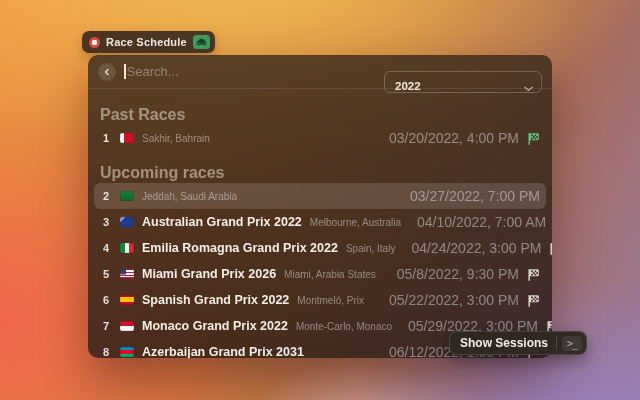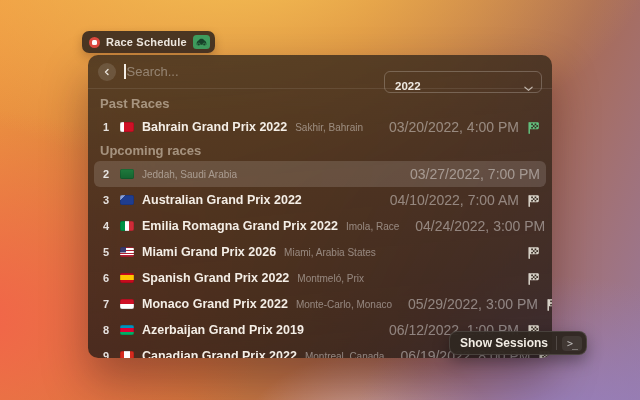--- a/index.html
+++ b/index.html
@@ -51,21 +51,21 @@
   .search-wrap input::placeholder{color:rgba(255,255,255,0.35);}
   .dropdown{
     width:158px;height:22px;flex:none;border:1px solid rgba(255,255,255,0.22);
     border-radius:6px;display:flex;align-items:flex-end;justify-content:space-between;
     padding:0 8px 0 10px;cursor:pointer;box-sizing:border-box;margin-top:20px;
   }
   .dropdown .dd-value{font-size:11.5px;font-weight:700;color:#efe9e1;}
   .dropdown svg{opacity:.7;}
   
   .list{padding:4px 6px 0 6px;}
-  .section-label{height:20px;line-height:20px;padding:0 6px;font-size:13px;font-weight:600;color:rgba(245,235,220,0.5);margin-top:1px;}
+  .section-label{height:20px;line-height:20px;padding:0 6px;font-size:16px;font-weight:600;color:rgba(245,235,220,0.5);margin-top:12px;}
   .row{height:26px;display:flex;align-items:center;gap:8px;padding:0 6px;border-radius:6px;}
   .row .num{width:12px;text-align:center;font-size:11px;font-weight:600;color:rgba(255,255,255,0.85);flex:none;}
   .row .flag{width:14px;height:10px;border-radius:2px;flex:none;box-shadow:0 0 0 .5px rgba(0,0,0,0.25) inset;}
   .row .title{font-size:12.5px;font-weight:700;color:#f4eee6;white-space:nowrap;}
   .row .loc{font-size:10px;color:rgba(255,255,255,0.42);white-space:nowrap;}
   .row .spacer{flex:1;}
   .row .date{font-size:14px;color:rgba(255,255,255,0.42);white-space:nowrap;}
   .row .chk{display:flex;align-items:center;flex:none;}
   
   .tooltip{
@@ -116,21 +116,20 @@
             <polyline points="1,1 5,4.6 9,1" fill="none" stroke="#efe9e1" stroke-width="1.3" stroke-linecap="round" stroke-linejoin="round"></polyline>
           </svg>
       </div>
     </div>
     <div class="list" id="list">
   <div class="section-label">Past Races</div>
 
   <div class="row">
     <span class="num">1</span>
     <span class="flag" style="background: linear-gradient(90deg, rgb(255, 255, 255) 32%, rgb(206, 17, 38) 32%);"></span>
-    <span class="title">Bahrain Grand Prix 2022</span>
     <span class="loc">Sakhir, Bahrain</span>
     <span class="spacer"></span>
     <span class="date">03/20/2022, 4:00 PM</span>
     <span class="chk" style="color: rgb(99, 192, 126);">
       <svg width="13" height="13" viewBox="0 0 13 13" aria-hidden="true">
         <path d="M2.2 12.2V1.8" stroke="currentColor" stroke-width="1.5" stroke-linecap="round"></path>
         <rect x="2.2" y="1.2" width="9.6" height="7" rx="1.1" fill="currentColor"></rect>
         <g fill="#362a21">
           <rect x="4.2" y="2.5" width="1.7" height="1.7"></rect>
           <rect x="7.6" y="2.5" width="1.7" height="1.7"></rect>
@@ -151,20 +150,21 @@
     <span class="loc">Jeddah, Saudi Arabia</span>
     <span class="spacer"></span>
     <span class="date">03/27/2022, 7:00 PM</span>
 
   </div>
 
   <div class="row">
     <span class="num">3</span>
     <span class="flag" style="background: linear-gradient(135deg, rgb(138, 160, 216) 0%, rgb(138, 160, 216) 22%, rgb(31, 61, 143) 22%);"></span>
     <span class="title">Australian Grand Prix 2022</span>
+    <span class="loc">Melbourne, Australia</span>
     <span class="spacer"></span>
     <span class="date">04/10/2022, 7:00 AM</span>
     <span class="chk" style="color: rgb(217, 211, 201);">
       <svg width="13" height="13" viewBox="0 0 13 13" aria-hidden="true">
         <path d="M2.2 12.2V1.8" stroke="currentColor" stroke-width="1.5" stroke-linecap="round"></path>
         <rect x="2.2" y="1.2" width="9.6" height="7" rx="1.1" fill="currentColor"></rect>
         <g fill="#362a21">
           <rect x="4.2" y="2.5" width="1.7" height="1.7"></rect>
           <rect x="7.6" y="2.5" width="1.7" height="1.7"></rect>
           <rect x="5.9" y="4.2" width="1.7" height="1.7"></rect>
@@ -173,21 +173,21 @@
           <rect x="7.6" y="5.9" width="1.7" height="1.6"></rect>
         </g>
       </svg>
     </span>
   </div>
 
   <div class="row">
     <span class="num">4</span>
     <span class="flag" style="background: linear-gradient(90deg, rgb(0, 146, 70) 33%, rgb(255, 255, 255) 33%, rgb(255, 255, 255) 66%, rgb(206, 43, 55) 66%);"></span>
     <span class="title">Emilia Romagna Grand Prix 2022</span>
-    <span class="loc">Imola, Race</span>
+    <span class="loc">Spain, Italy</span>
     <span class="spacer"></span>
     <span class="date">04/24/2022, 3:00 PM</span>
     <span class="chk" style="color: rgb(217, 211, 201);">
       <svg width="13" height="13" viewBox="0 0 13 13" aria-hidden="true">
         <path d="M2.2 12.2V1.8" stroke="currentColor" stroke-width="1.5" stroke-linecap="round"></path>
         <rect x="2.2" y="1.2" width="9.6" height="7" rx="1.1" fill="currentColor"></rect>
         <g fill="#362a21">
           <rect x="4.2" y="2.5" width="1.7" height="1.7"></rect>
           <rect x="7.6" y="2.5" width="1.7" height="1.7"></rect>
           <rect x="5.9" y="4.2" width="1.7" height="1.7"></rect>
@@ -198,20 +198,21 @@
       </svg>
     </span>
   </div>
 
   <div class="row">
     <span class="num">5</span>
     <span class="flag" style="background: linear-gradient(rgb(60, 59, 110), rgb(60, 59, 110)) left top / 45% 55% no-repeat, repeating-linear-gradient(rgb(178, 34, 52) 0px, rgb(178, 34, 52) 1.4px, rgb(255, 255, 255) 1.4px, rgb(255, 255, 255) 2.8px);"></span>
     <span class="title">Miami Grand Prix 2026</span>
     <span class="loc">Miami, Arabia States</span>
     <span class="spacer"></span>
+    <span class="date">05/8/2022, 9:30 PM</span>
     <span class="chk" style="color: rgb(217, 211, 201);">
       <svg width="13" height="13" viewBox="0 0 13 13" aria-hidden="true">
         <path d="M2.2 12.2V1.8" stroke="currentColor" stroke-width="1.5" stroke-linecap="round"></path>
         <rect x="2.2" y="1.2" width="9.6" height="7" rx="1.1" fill="currentColor"></rect>
         <g fill="#362a21">
           <rect x="4.2" y="2.5" width="1.7" height="1.7"></rect>
           <rect x="7.6" y="2.5" width="1.7" height="1.7"></rect>
           <rect x="5.9" y="4.2" width="1.7" height="1.7"></rect>
           <rect x="9.3" y="4.2" width="1.7" height="1.7"></rect>
           <rect x="4.2" y="5.9" width="1.7" height="1.6"></rect>
@@ -220,20 +221,21 @@
       </svg>
     </span>
   </div>
 
   <div class="row">
     <span class="num">6</span>
     <span class="flag" style="background: linear-gradient(rgb(198, 11, 30) 25%, rgb(255, 196, 0) 25%, rgb(255, 196, 0) 75%, rgb(198, 11, 30) 75%);"></span>
     <span class="title">Spanish Grand Prix 2022</span>
     <span class="loc">Montmeló, Prix</span>
     <span class="spacer"></span>
+    <span class="date">05/22/2022, 3:00 PM</span>
     <span class="chk" style="color: rgb(217, 211, 201);">
       <svg width="13" height="13" viewBox="0 0 13 13" aria-hidden="true">
         <path d="M2.2 12.2V1.8" stroke="currentColor" stroke-width="1.5" stroke-linecap="round"></path>
         <rect x="2.2" y="1.2" width="9.6" height="7" rx="1.1" fill="currentColor"></rect>
         <g fill="#362a21">
           <rect x="4.2" y="2.5" width="1.7" height="1.7"></rect>
           <rect x="7.6" y="2.5" width="1.7" height="1.7"></rect>
           <rect x="5.9" y="4.2" width="1.7" height="1.7"></rect>
           <rect x="9.3" y="4.2" width="1.7" height="1.7"></rect>
           <rect x="4.2" y="5.9" width="1.7" height="1.6"></rect>
@@ -262,21 +264,21 @@
           <rect x="4.2" y="5.9" width="1.7" height="1.6"></rect>
           <rect x="7.6" y="5.9" width="1.7" height="1.6"></rect>
         </g>
       </svg>
     </span>
   </div>
 
   <div class="row">
     <span class="num">8</span>
     <span class="flag" style="background: linear-gradient(rgb(0, 146, 188) 33%, rgb(224, 0, 52) 33%, rgb(224, 0, 52) 66%, rgb(0, 174, 101) 66%);"></span>
-    <span class="title">Azerbaijan Grand Prix 2019</span>
+    <span class="title">Azerbaijan Grand Prix 2031</span>
     <span class="spacer"></span>
     <span class="date">06/12/2022, 1:00 PM</span>
     <span class="chk" style="color: rgb(217, 211, 201);">
       <svg width="13" height="13" viewBox="0 0 13 13" aria-hidden="true">
         <path d="M2.2 12.2V1.8" stroke="currentColor" stroke-width="1.5" stroke-linecap="round"></path>
         <rect x="2.2" y="1.2" width="9.6" height="7" rx="1.1" fill="currentColor"></rect>
         <g fill="#362a21">
           <rect x="4.2" y="2.5" width="1.7" height="1.7"></rect>
           <rect x="7.6" y="2.5" width="1.7" height="1.7"></rect>
           <rect x="5.9" y="4.2" width="1.7" height="1.7"></rect>

